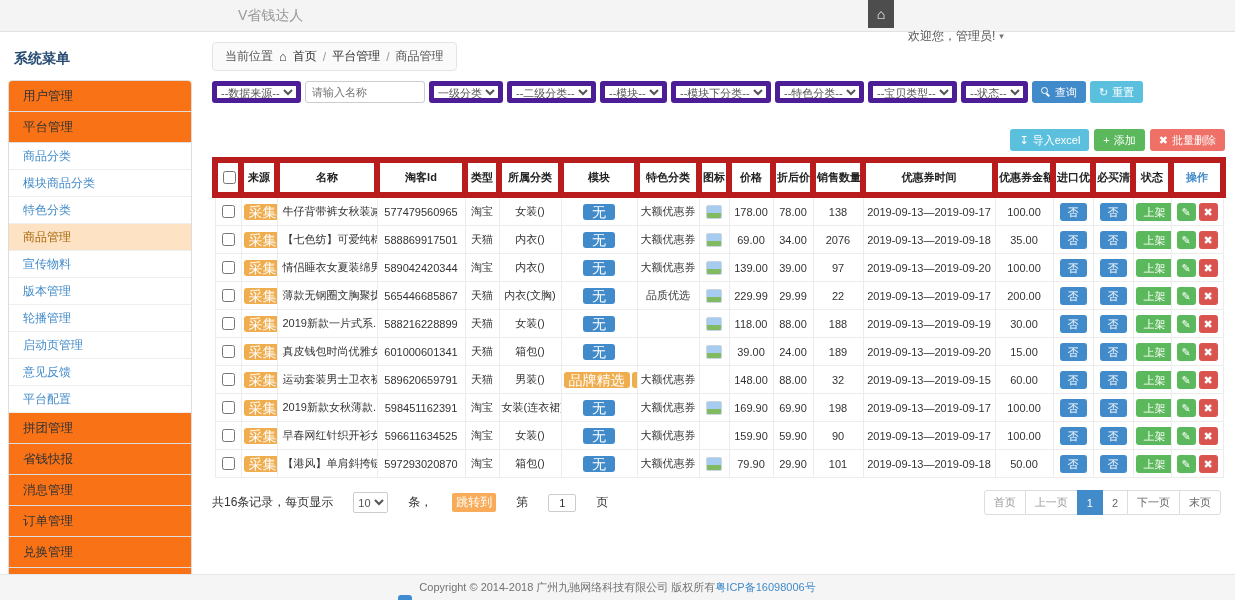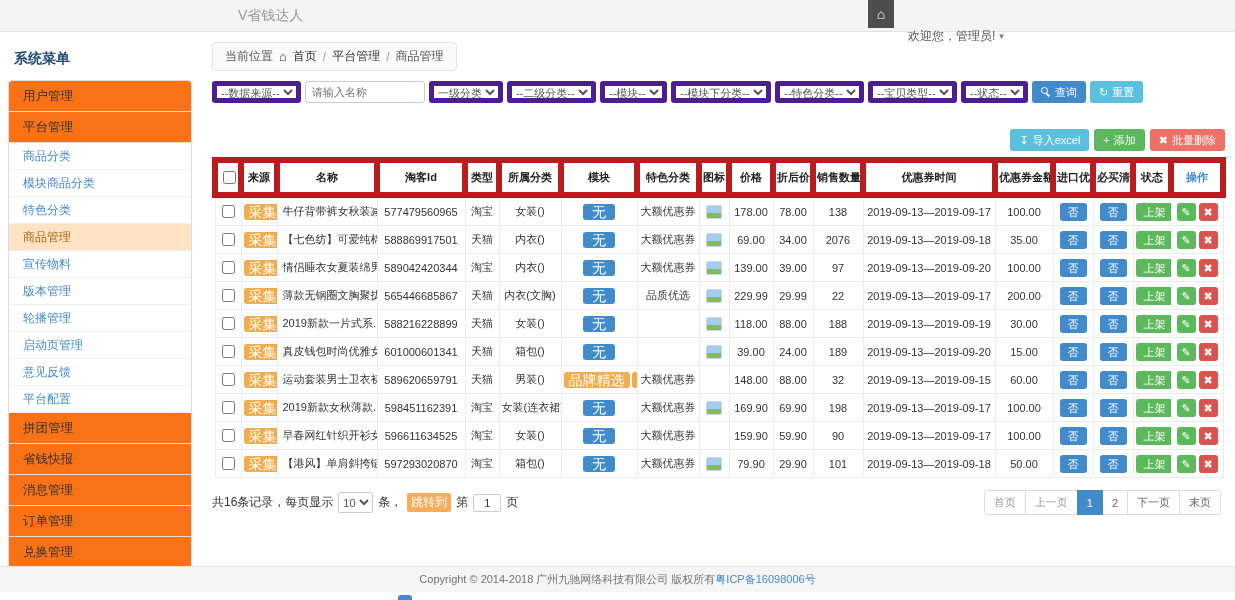--- a/index.html
+++ b/index.html
@@ -61,32 +61,32 @@
   .tag-blue { background:#428bca; padding:1px 9px; }
   .cbtn { display:inline-block; border:none; border-radius:3px; color:#fff; font-size:11px; padding:3px 8px; cursor:pointer; font-family:inherit; line-height:12px; }
   .cbtn-blue { background:#428bca; }
   .cbtn-green { background:#5cb85c; }
   .ibtn { width:19px; padding:3px 0; text-align:center; }
   .ibtn-red { background:#d9534f; }
   .ibtn + .ibtn { margin-left:3px; }
   .thumb { display:inline-block; width:16px; height:14px; border-radius:2px; border:1px solid #c9d6e2; background:linear-gradient(180deg,#a6cdef 55%,#82ba62 55%); vertical-align:middle; }
   
   .pagination-bar { display:flex; justify-content:space-between; align-items:center; margin:12px 0 0 0; font-size:12px; color:#333; }
-  .pag-left { display:flex; align-items:center; gap:5px; }
+  .pag-left { display:flex; align-items:center; gap:20px; }
   .per-page-select { height:21px; border:1px solid #ccc; border-radius:2px; font-size:11px; color:#555; background:#fff; }
   .jump-label { background:#f8ac59; color:#fff; padding:1px 4px; border-radius:2px; cursor:pointer; }
   .jump-input { width:28px; height:18px; border:1px solid #ccc; border-radius:2px; font-size:11px; text-align:center; color:#333; }
   .pages { display:flex; margin-right:4px; }
   .page-btn { border:1px solid #ddd; background:#fff; color:#666; padding:4px 9px; margin-left:-1px; cursor:pointer; font-size:11px; font-family:inherit; }
   .page-btn:first-child { border-radius:3px 0 0 3px; }
   .page-btn:last-child { border-radius:0 3px 3px 0; }
   .page-btn.active { background:#428bca; border-color:#428bca; color:#fff; position:relative; }
   .page-btn.disabled { color:#999; }
   
-  .footer { position:absolute; left:0; right:0; bottom:8px; height:26px; background:#f5f5f5; border-top:1px solid #e7e7e7; display:flex; align-items:center; justify-content:center; font-size:11px; color:#737373; }
+  .footer { position:absolute; left:0; right:0; bottom:0; height:26px; background:#f5f5f5; border-top:1px solid #e7e7e7; display:flex; align-items:center; justify-content:center; font-size:11px; color:#737373; }
   .icp-link { color:#428bca; cursor:pointer; text-decoration:none; }
   .bottom-artifact { position:absolute; left:398px; bottom:0; width:14px; height:5px; background:#3f8bd4; border-radius:3px 3px 0 0; }
 </style>
 </head>
 <body>
 
 <header class="topbar">
   <div class="brand">V省钱达人</div>
   <div class="top-right">
     <div class="home-btn">

